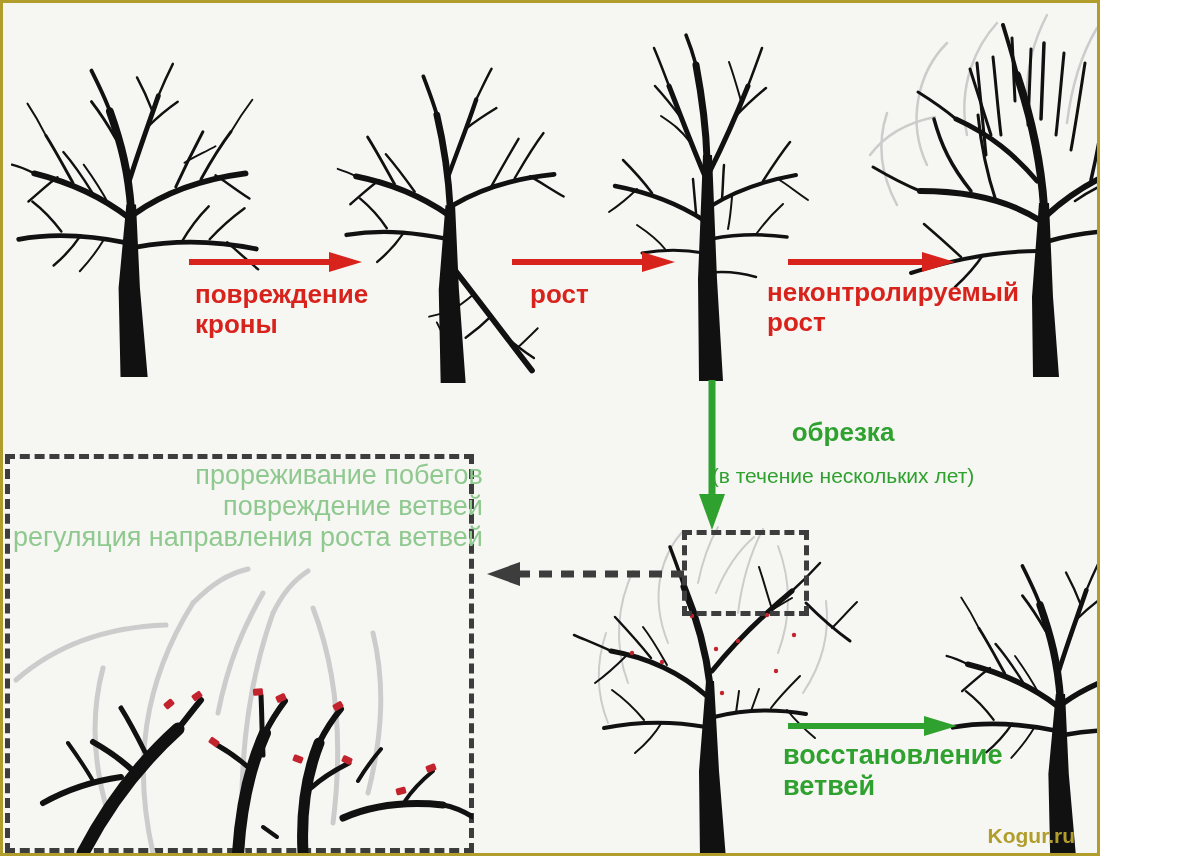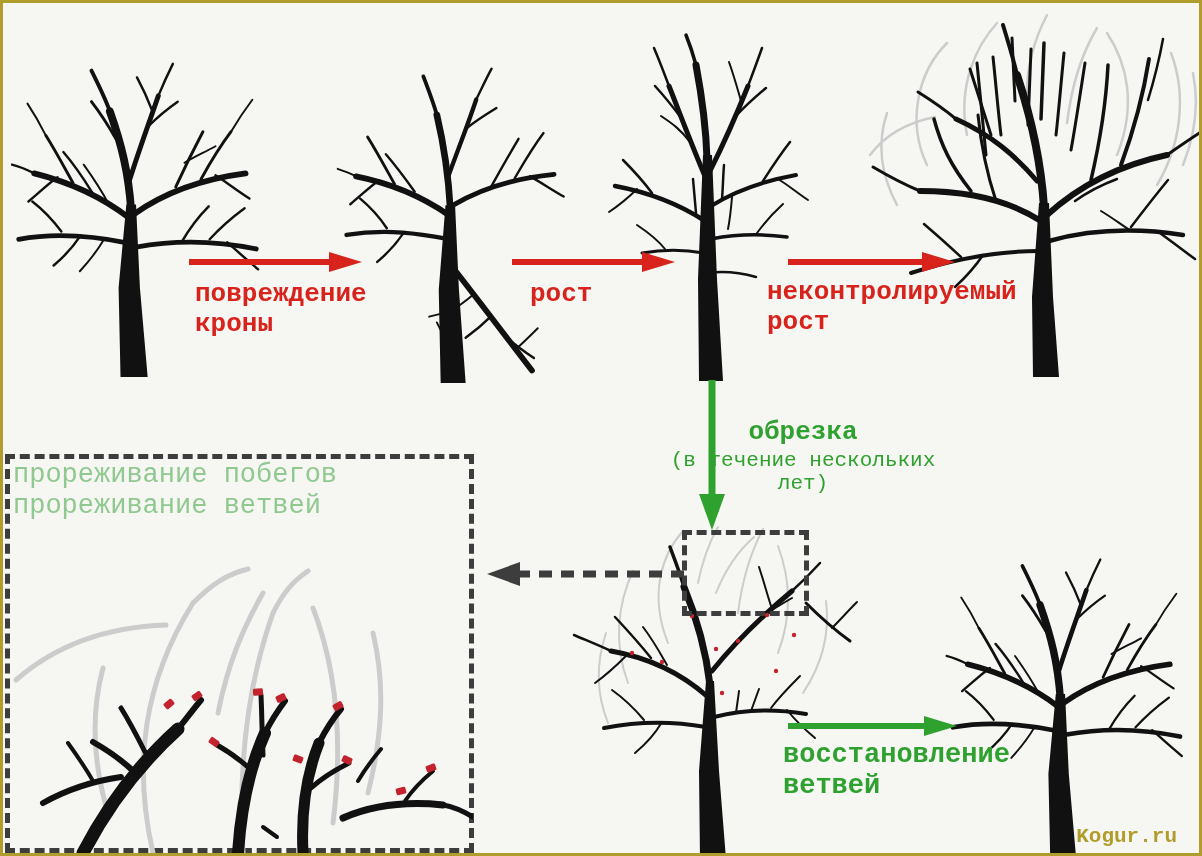--- a/index.html
+++ b/index.html
@@ -2,49 +2,49 @@
 <html style="--bg: #f6f6f3; --frame: #b19d2b; --red: #d8231c; --green: #2fa12f; --green-light: #8fc98f; --dash: #3d3d3d; --tree: #111111; --tree-faded: #cccccc; --cut: #c3232d;"><head>
 <meta charset="utf-8">
 <style>
   :root{
     --bg:#f6f6f3; --frame:#b19d2b; --red:#d8231c; --green:#2fa12f;
     --green-light:#8fc98f; --dash:#3d3d3d; --tree:#111111;
     --tree-faded:#cccccc; --cut:#c3232d;
   }
   html,body{margin:0;padding:0;background:#fff;}
   .canvas{
-    position:relative; width:1202px; height:856px; box-sizing:border-box;
+    position:relative; width:1100px; height:856px; box-sizing:border-box;
     background:var(--bg); border:3px solid var(--frame); overflow:hidden;
-    font-family:Liberation Mono, monospace;
+    font-family:Liberation Sans, sans-serif;
   }
   .abs{position:absolute;}
   svg{display:block; overflow:visible;}
   .tk path{fill:none; stroke:var(--tree); stroke-linecap:round;}
   .tk.faded path{stroke:var(--tree-faded);}
   .wood{fill:var(--tree);}
   .cutdot{fill:var(--cut);}
   .s-red{stroke:var(--red);} .f-red{fill:var(--red);}
   .s-green{stroke:var(--green);} .f-green{fill:var(--green);}
   .s-dash{stroke:var(--dash);} .f-dash{fill:var(--dash);}
   .lbl{white-space:pre-line; font-weight:700; line-height:1.16;}
   .lbl-red{color:var(--red); font-size:26px;}
   .lbl-green{color:var(--green); font-size:26px;}
   .prune-wrap{text-align:center; width:300px;}
-  .prune-note{color:var(--green); font-size:21px; font-weight:400; margin-top:2px;}
+  .prune-note{color:var(--green); font-size:21px; font-weight:400; margin-top:17px;}
   .big-box{
     box-sizing:border-box; border:5px dashed var(--dash);
     width:469px; height:399px; left:2px; top:451px;
   }
   .small-box{
     box-sizing:border-box; border:5px dashed var(--dash);
     width:127px; height:86px; left:679px; top:527px;
   }
   .tech{
     left:10px; top:457px; z-index:3; color:var(--green-light);
-    font-size:27px; line-height:31px; font-weight:400;
+    font-size:27px; line-height:31px; font-weight:400;text-align:right;
   }
   .watermark{
     right:22px; bottom:5px; color:var(--frame);
     font-size:21px; font-weight:700; z-index:4;
   }
 </style>
 </head>
 <body>
 
 <div class="canvas">
@@ -318,29 +318,30 @@
     <line class="s-red" x1="3" y1="12" x2="140" y2="12" stroke-width="6"></line>
     <polygon class="f-red" points="137,2 170,12 137,22"></polygon>
   </svg>
   <div class="abs lbl lbl-red" style="left:764px; top:274px;">неконтролируемый
 рост</div>
 
   <svg class="abs" style="left:694px; top:375px;" width="30" height="153">
     <line class="s-green" x1="15" y1="2" x2="15" y2="120" stroke-width="7"></line>
     <polygon class="f-green" points="2,116 28,116 15,152"></polygon>
   </svg>
-  <div class="abs prune-wrap" style="left:650px; top:414px;">
+  <div class="abs prune-wrap" style="left:690px; top:414px;">
     <div class="lbl lbl-green">обрезка</div>
     <div class="prune-note">(в течение нескольких лет)</div>
   </div>
 
   <div class="abs big-box"></div>
   <div class="abs tech">
     <div>прореживание побегов</div>
-    <div>прореживание ветвей</div>
+    <div>повреждение ветвей</div>
+    <div>регуляция направления роста ветвей</div>
   </div>
   <svg class="abs" style="left:8px; top:562px;" width="462" height="288" viewBox="0 0 462 288">
       <use href="#branch-closeup"></use>
     </svg>
 
   <svg class="abs" style="left:563px; top:520px;" width="306" height="336" viewBox="0 0 306 336">
       <use href="#tree-pruned"></use>
     </svg>
   <svg class="abs" style="left:933px; top:550px;" width="260" height="306" viewBox="0 0 260 330">
       <use href="#tree-balanced"></use>

